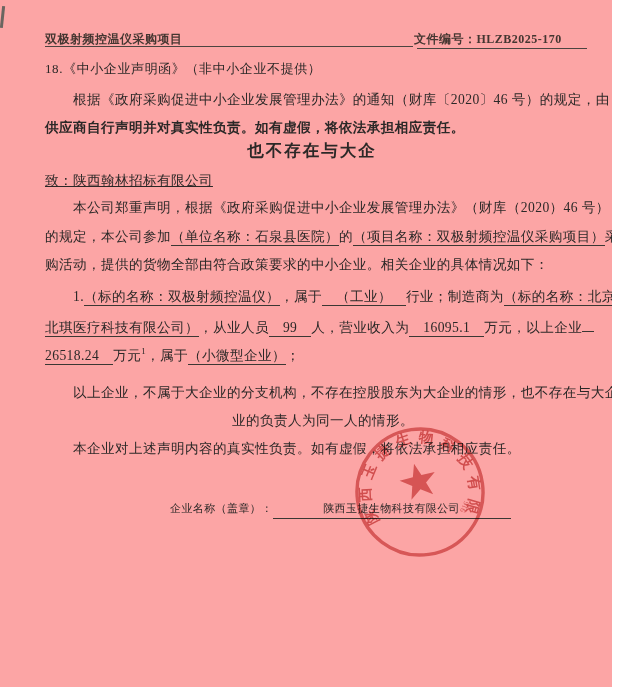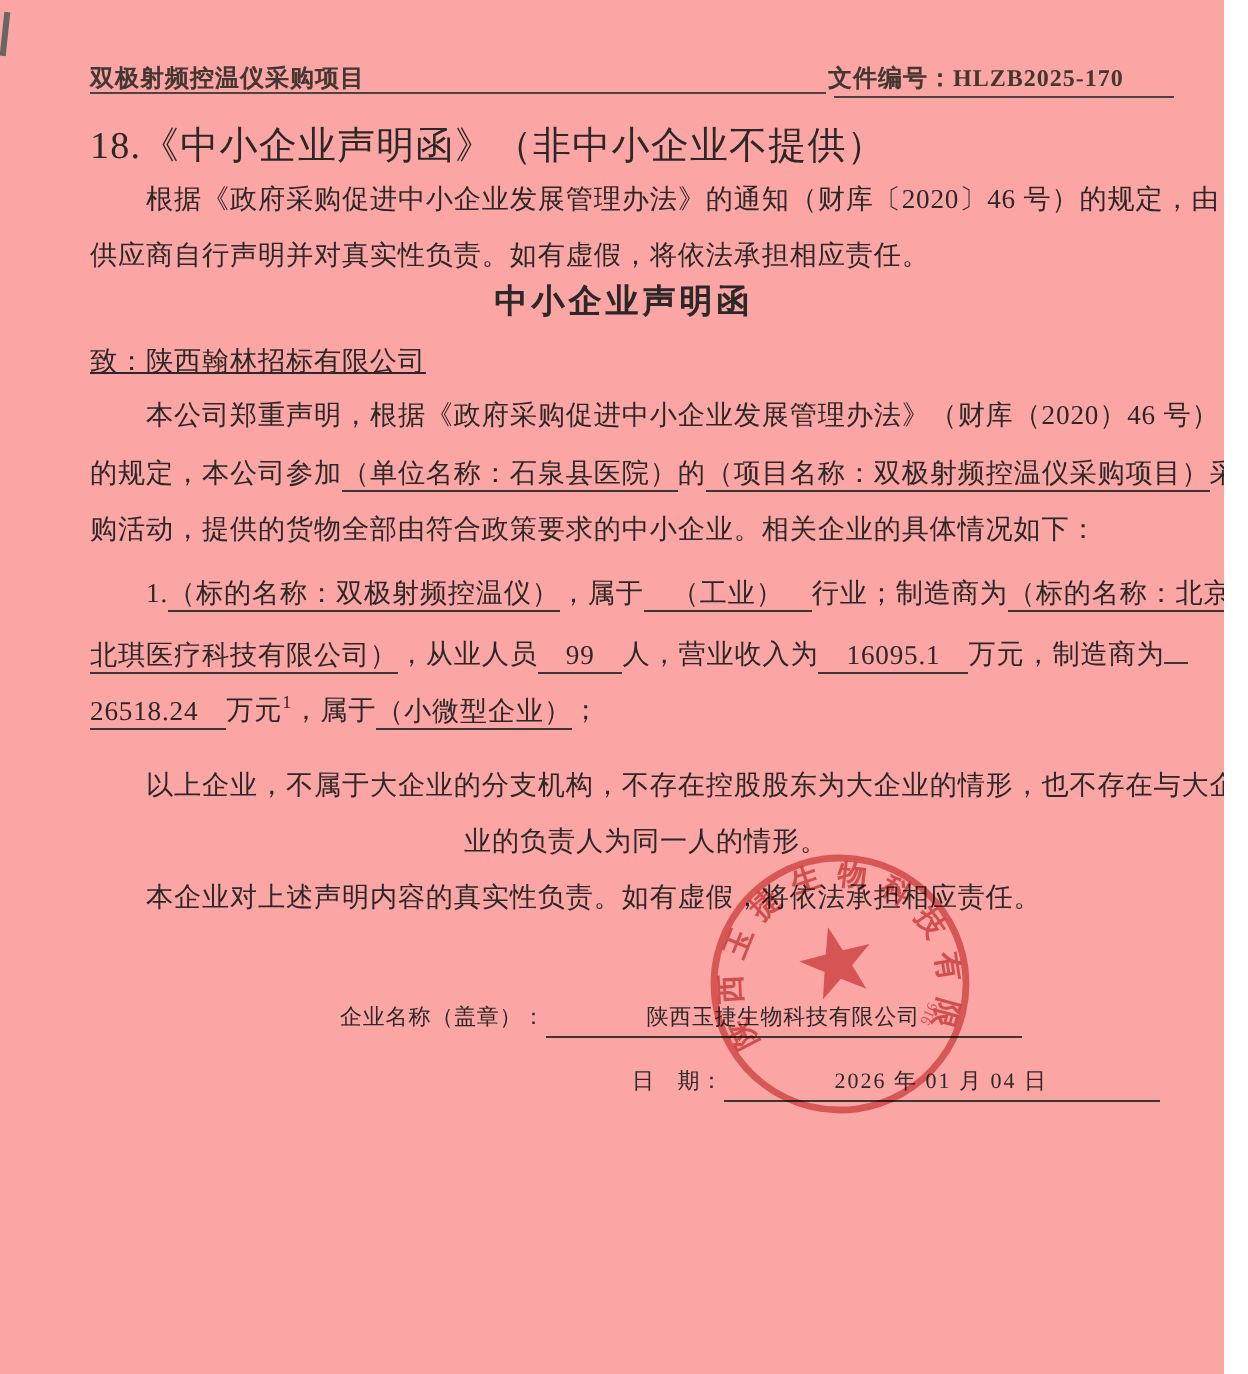--- a/index.html
+++ b/index.html
@@ -11,21 +11,21 @@
   }
   .scan-mark{position:absolute;left:1px;top:6px;width:3px;height:22px;background:#6a6560;transform:rotate(6deg);}
   .hdr{position:absolute;top:31px;font-size:12px;font-weight:bold;color:#443631;letter-spacing:.5px;white-space:nowrap;}
   .hdr-left{left:45px;}
   .hdr-right{left:414px;}
   .rule{position:absolute;height:1px;background:#4b4440;}
   .rule-a{left:45px;top:46px;width:368px;}
   .rule-b{left:417px;top:48px;width:170px;}
   .ln{position:absolute;left:45px;width:556px;font-size:13.6px;letter-spacing:.4px;white-space:nowrap;color:#2b2827;}
   .ind{left:73px;}
-  .h18{font-size:19px;letter-spacing:.6px;}
+  .h18{font-size:13px;letter-spacing:.6px;}
   .doc-title{position:absolute;left:0;top:140px;width:624px;text-align:center;font-size:16.5px;font-weight:bold;letter-spacing:2px;}
   .u{border-bottom:1px solid #3b3733;padding-bottom:1px;}
   .u-blank{display:inline-block;width:12px;border-bottom:1px solid #3b3733;height:1em;vertical-align:baseline;}
   sup{font-size:9px;}
   .sig-row{position:absolute;font-size:11px;letter-spacing:.4px;white-space:nowrap;}
   .sig-name{left:170px;top:501px;}
   .sig-date{left:316px;top:533px;}
   .field{display:inline-block;border-bottom:1px solid #3b3733;text-align:center;padding-bottom:2px;vertical-align:baseline;}
   .field-company{width:238px;}
   .field-date{width:218px;letter-spacing:1px;}
@@ -42,41 +42,40 @@
   <div class="scan-mark"></div>
 
   <div class="hdr hdr-left">双极射频控温仪采购项目</div>
   <div class="hdr hdr-right">文件编号：HLZB2025-170</div>
   <div class="rule rule-a"></div>
   <div class="rule rule-b"></div>
 
   <div class="ln h18" style="top:60px;">18.《中小企业声明函》（非中小企业不提供）</div>
 
   <div class="ln ind" style="top:91px;">根据《政府采购促进中小企业发展管理办法》的通知（财库〔2020〕46 号）的规定，由</div>
-  <div class="ln" style="top:119px;">供应商自行声明并对真实性负责。如有虚假，将依法承担相应责任。</div>
+  <div class="ln" style="top:119px;font-weight:bold;">供应商自行声明并对真实性负责。如有虚假，将依法承担相应责任。</div>
 
-  <div class="doc-title">中小企业声明函</div>
+  <div class="doc-title">也不存在与大企</div>
 
   <div class="ln" style="top:172px;text-decoration:underline;">致：陕西翰林招标有限公司</div>
 
   <div class="ln ind" style="top:199px;">本公司郑重声明，根据《政府采购促进中小企业发展管理办法》（财库（2020）46 号）</div>
   <div class="ln" style="top:228px;"><span>的规定，本公司参加</span><span class="u">（单位名称：石泉县医院）</span><span>的</span><span class="u">（项目名称：双极射频控温仪采购项目）</span><span>采</span></div>
   <div class="ln" style="top:256px;">购活动，提供的货物全部由符合政策要求的中小企业。相关企业的具体情况如下：</div>
 
   <div class="ln ind" style="top:288px;"><span>1.</span><span class="u">（标的名称：双极射频控温仪）</span><span>，属于</span><span class="u">　（工业）　</span><span>行业；制造商为</span><span class="u">（标的名称：北京</span></div>
-  <div class="ln" style="top:317px;"><span class="u">北琪医疗科技有限公司）</span><span>，从业人员</span><span class="u">　99　</span><span>人，营业收入为</span><span class="u">　16095.1　</span><span>万元，制造商为</span><span class="u-blank"></span></div>
+  <div class="ln" style="top:317px;"><span class="u">北琪医疗科技有限公司）</span><span>，从业人员</span><span class="u">　99　</span><span>人，营业收入为</span><span class="u">　16095.1　</span><span>万元，以上企业</span><span class="u-blank"></span></div>
   <div class="ln" style="top:346px;"><span class="u">26518.24　</span><span>万元</span><sup>1</sup><span>，属于</span><span class="u">（小微型企业）</span><span>；</span></div>
 
   <div class="ln ind" style="top:384px;">以上企业，不属于大企业的分支机构，不存在控股股东为大企业的情形，也不存在与大企</div>
   <div class="ln" style="top:412px;text-align:center;">业的负责人为同一人的情形。</div>
 
   <div class="ln ind" style="top:440px;">本企业对上述声明内容的真实性负责。如有虚假，将依法承担相应责任。</div>
 
   <div class="sig-row sig-name"><span>企业名称（盖章）：</span><span class="field field-company">陕西玉捷生物科技有限公司</span></div>
-  <div class="sig-row sig-date"><span>日　期：</span><span class="field field-date">2026 年 01 月 04 日</span></div>
 
   <svg class="seal" viewBox="0 0 152 152" xmlns="http://www.w3.org/2000/svg">
     <circle cx="76" cy="76" r="63" fill="none" stroke="#cd5c5c" stroke-width="3.4" opacity="0.85"></circle>
     <defs>
       <path id="sealArc" d="M 32.7,101 A 50,50 0 1 1 119.3,101" fill="none"></path>
     </defs>
     <text font-size="14.5" font-weight="bold" fill="#c95555" opacity="0.9" font-family="Liberation Serif, serif">
       <textPath href="#sealArc" startOffset="2" textLength="252">陕西玉捷生物科技有限公司</textPath>
     </text>
     <polygon points="0,-19 -4.4,-6.1 -18.1,-5.9 -7.1,2.3 -11.2,15.4 0,7.5 11.2,15.4 7.1,2.3 18.1,-5.9 4.4,-6.1" transform="translate(76,66) rotate(-6)" fill="#cd5c5c" opacity="0.88"></polygon>

